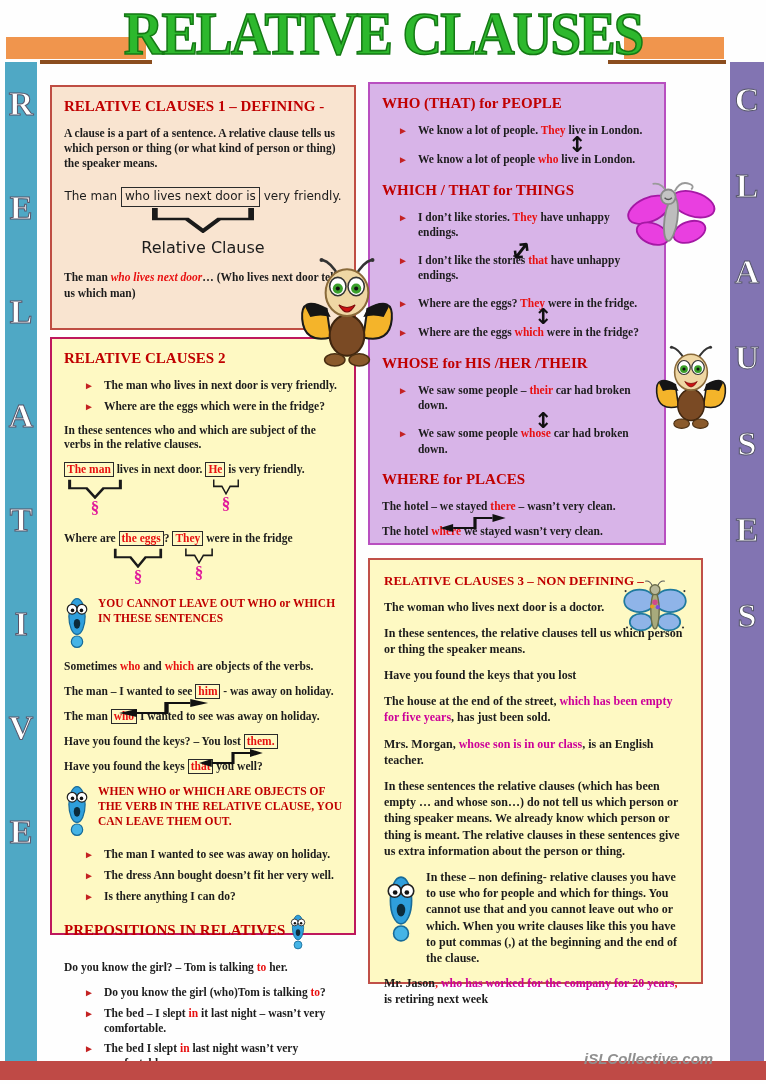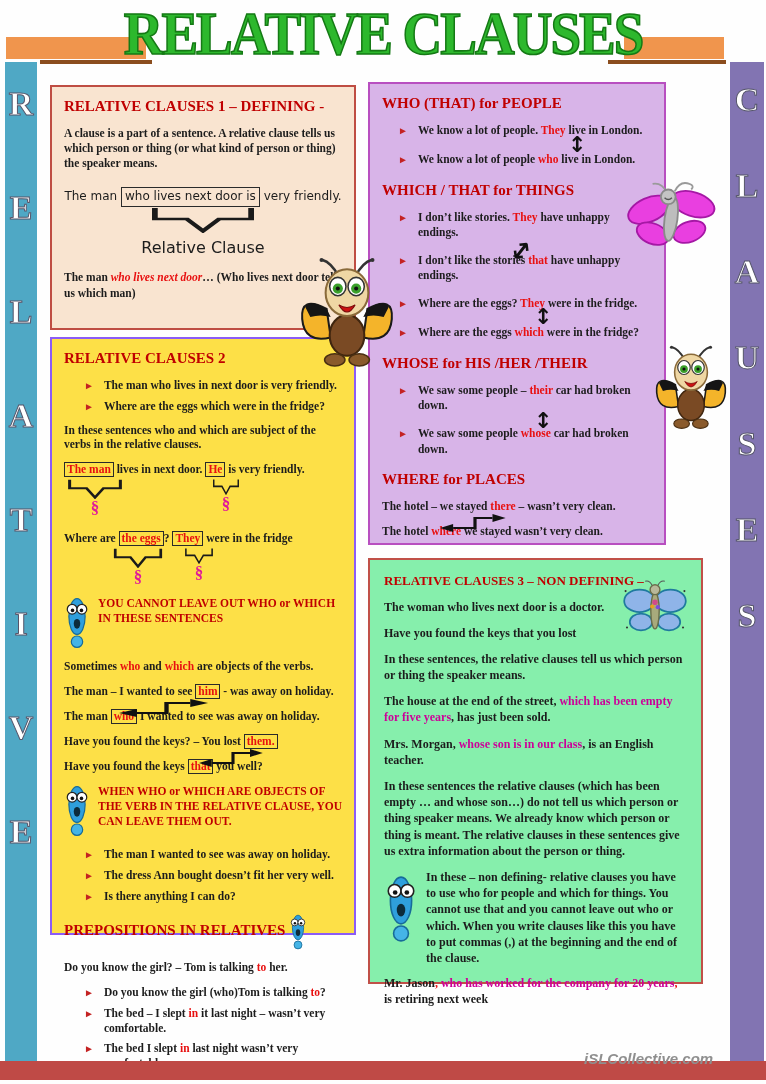--- a/index.html
+++ b/index.html
@@ -28,23 +28,23 @@
   .footer-bar{position:absolute;left:0;top:1061px;width:766px;height:19px;background:#bf4a46;z-index:2;}
   .watermark{position:absolute;left:584px;top:1050px;z-index:3;
              font-family:"Liberation Sans",sans-serif;font-weight:bold;font-size:15px;color:#8f8f8f;font-style:italic;}
 
   
   .box{position:absolute;box-sizing:border-box;z-index:1;}
   .box-defining{left:50px;top:85px;width:306px;height:245px;background:#f9e4d0;border:2px solid #bf4d43;
                 padding:10px 12px;font-size:11.5px;line-height:1.32;}
   .box-who{left:368px;top:82px;width:298px;height:463px;background:#d8b4e8;border:2px solid #b84fc0;
            padding:10px 12px;font-size:11.5px;line-height:1.32;}
-  .box-rc2{left:50px;top:337px;width:306px;height:598px;background:#fde047;border:2px solid #8b5cf6;
+  .box-rc2{left:50px;top:337px;width:306px;height:598px;background:#fef9c3;border:2px solid #be185d;
            padding:10px 12px;font-size:11.5px;line-height:1.3;}
-  .box-nondef{left:368px;top:558px;width:335px;height:426px;background:#86efac;border:2px solid #c05048;
+  .box-nondef{left:368px;top:558px;width:335px;height:426px;background:#fef9c3;border:2px solid #c05048;
               padding:12px 14px;font-size:12px;line-height:1.35;}
 
   .h{color:#c00000;font-weight:bold;font-size:15px;margin:0 0 9px;}
   .p{margin:0 0 10px;}
   .li{display:flex;gap:10px;margin:0 0 5px 20px;}
   .box-who .li{margin:0 0 13px 16px;}
   .bl{color:#c42222;font-size:10px;line-height:1.6;flex:0 0 auto;}
 
   .seg-r{color:#e81010;font-weight:bold;}
   .seg-m{color:#cc0099;font-weight:bold;}
@@ -344,22 +344,22 @@
     </div>
     <div class="li">
       <span class="bl">►</span>
       <span><span>The bed I slept </span><span class="seg-r">in</span><span> last night wasn’t very comfortable.</span></span>
     </div>
   </section>
 
   <section class="box box-nondef">
     <h2 class="h" style="font-size:13px">RELATIVE CLAUSES 3 – NON DEFINING –</h2>
     <p class="p" style="max-width:240px">The woman who lives next door is a doctor.</p>
+    <p class="p">In these sentences, the relative clauses tell us which person or thing the speaker means.</p>
     <p class="p" style="max-width:240px">Have you found the keys that you lost</p>
-    <p class="p">In these sentences, the relative clauses tell us which person or thing the speaker means.</p>
     <p class="p"><span>The house at the end of the street, </span><span class="seg-m">which has been empty for five years</span><span>, has just been sold.</span></p>
     <p class="p"><span>Mrs. Morgan, </span><span class="seg-m">whose son is in our class</span><span>, is an English teacher.</span></p>
     <p class="p">In these sentences the relative clauses (which has been empty … and whose son…) do not tell us which person or thing speaker means. We already know which person or thing is meant. The relative clauses in these sentences give us extra information about the person or thing.</p>
     <div class="note">
       <svg class="bang" width="34" height="80">
           <use href="#sym-bang"></use>
         </svg>
       <span style="color:#1c1c1c">In these – non defining- relative clauses you have to use who for people and which for things. You cannot use that and you cannot leave out who or which. When you write clauses like this you have to put commas (,) at the beginning and the end of the clause.</span>
     </div>
     <p class="p"><span>Mr. Jason</span><span class="seg-r">,</span><span> </span><span class="seg-m">who has worked for the company for 20 years</span><span class="seg-r">,</span><span> is retiring next week</span></p>

